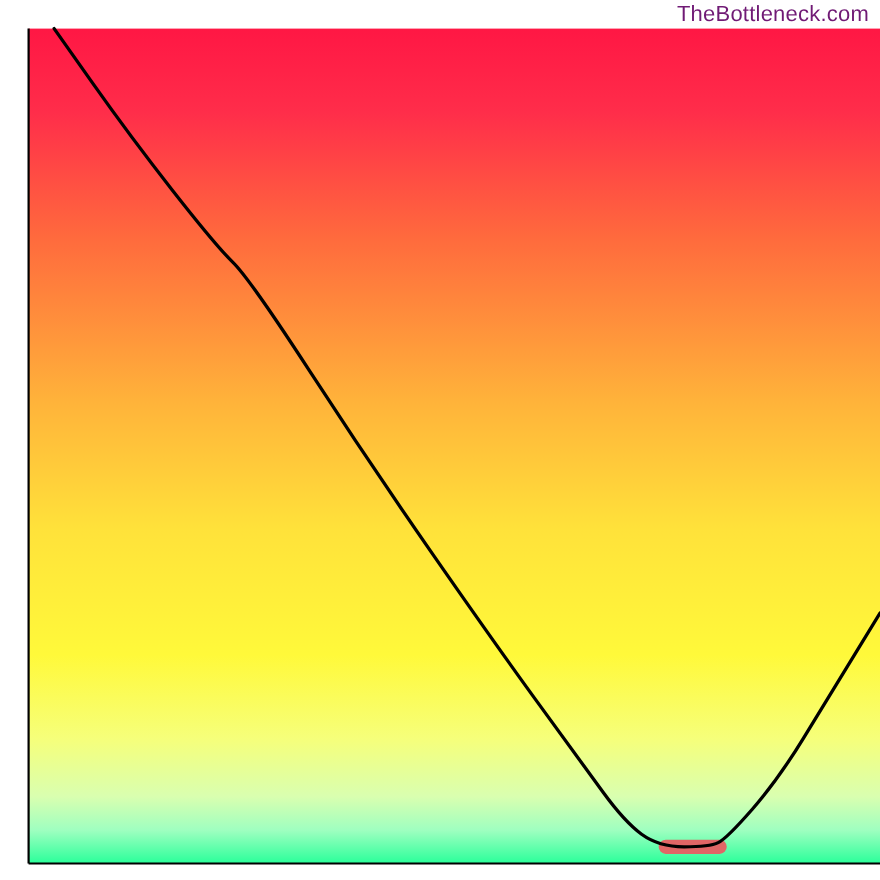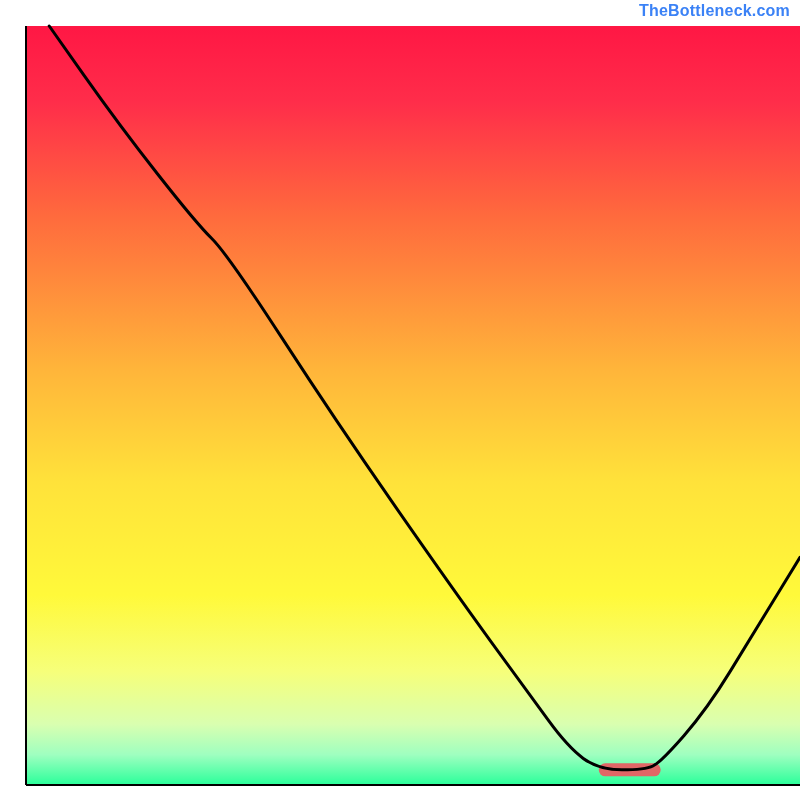--- a/index.html
+++ b/index.html
@@ -13,23 +13,23 @@
   }
   .chart-wrap {
     position: relative;
     width: 800px;
     height: 800px;
   }
   .watermark {
     position: absolute;
     top: 2px;
     right: 10px;
-    font-size: 16px;
-    font-weight: 700;
-    color: #3b82f6;
+    font-size: 20px;
+    font-weight: 400;
+    color: #701a75;
     letter-spacing: 0.2px;
     z-index: 10;
   }
   svg {
     display: block;
   }
 </style>
 </head>
 <body>
 

